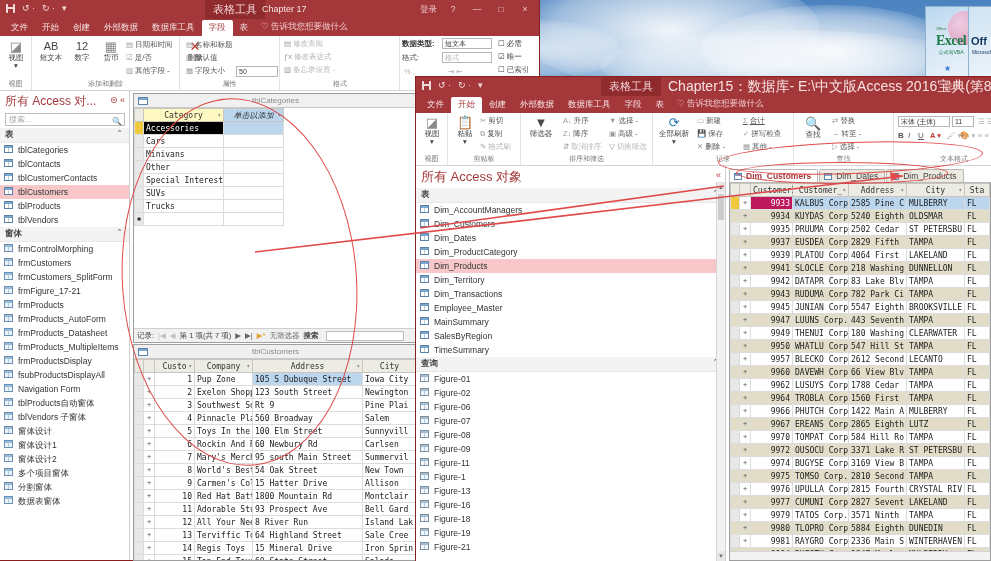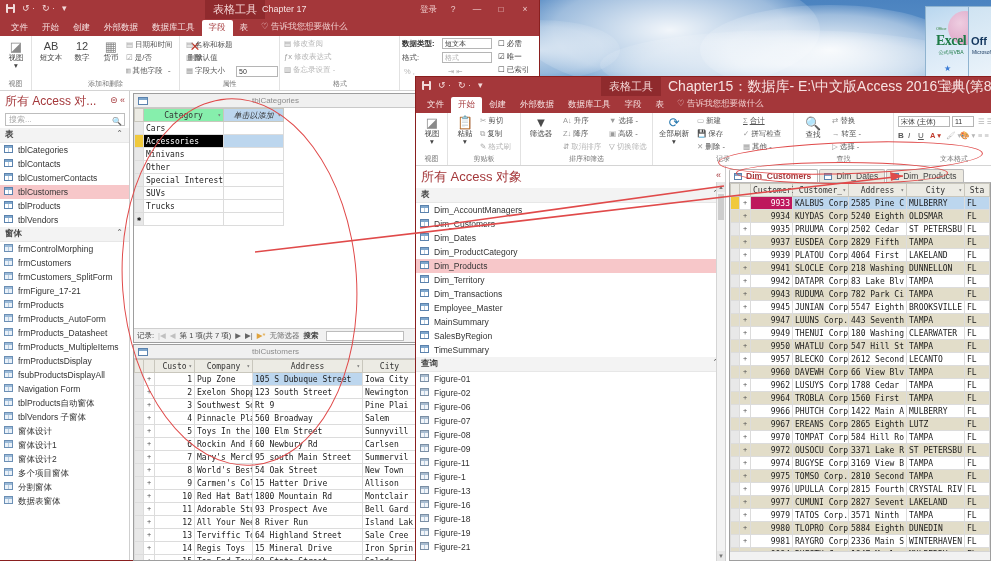--- a/index.html
+++ b/index.html
@@ -223,21 +223,21 @@
       <div class="bigbtn" style="left:64px;top:3px;">
         <span class="ic">▦</span>
         <span class="lb">货币</span>
       </div>
       <div class="smitem" style="left:94px;top:4px;">
         <span class="gi">▤</span><span>日期和时间</span>
       </div>
       <div class="smitem" style="left:94px;top:17px;">
         <span class="gi">☑</span><span>是/否</span>
       </div>
-      <div class="smitem" style="left:94px;top:30px;font-family:Liberation Mono, monospace;">
+      <div class="smitem" style="left:94px;top:30px;">
         <span class="gi">▥</span><span>其他字段 -</span>
       </div>
       <div class="bigbtn" style="left:150px;top:3px;width:26px;">
         <span class="ic" style="color:#c0392b;">✕</span>
         <span class="lb">删除</span>
       </div>
       <div class="glabel">添加和删除</div>
     </div>
 
     <div class="rgroup" style="left:180px;width:100px;">
@@ -342,36 +342,36 @@
       <table class="grid">
         <colgroup>
             <col style="width:9px">
             <col style="width:80px">
             <col style="width:60px">
             <col>
           </colgroup>
         <thead>
             <tr>
           <th></th>
-          <th style="background:#86efac;"><span>Category</span><span class="ar">▾</span></th>
+          <th style="background:#fef9c3;"><span>Category</span><span class="ar">▾</span></th>
           <th style="background:#bcd6ee;font-style:italic;"><span>单击以添加</span><span class="ar">▾</span></th>
           <th style="background:#fff;border:none"></th>
         </tr>
           </thead>
         <tbody id="cat-rows">
             <tr>
-              <td class="rowsel"></td>
-              <td>Cars</td>
-              <td></td>
-              <td style="border: none;"></td>
-            </tr>
-            <tr>
               <td class="rowsel cur"></td>
               <td style="background: rgb(0, 0, 0); color: rgb(255, 255, 255);">Accessories</td>
               <td class="sel"></td>
+              <td style="border: none;"></td>
+            </tr>
+            <tr>
+              <td class="rowsel"></td>
+              <td>Cars</td>
+              <td></td>
               <td style="border: none;"></td>
             </tr>
             <tr>
               <td class="rowsel"></td>
               <td>Minivans</td>
               <td></td>
               <td style="border: none;"></td>
             </tr>
             <tr>
               <td class="rowsel"></td>

